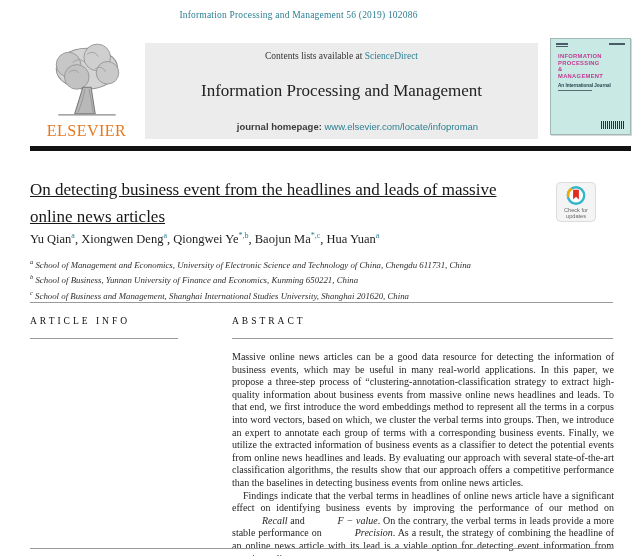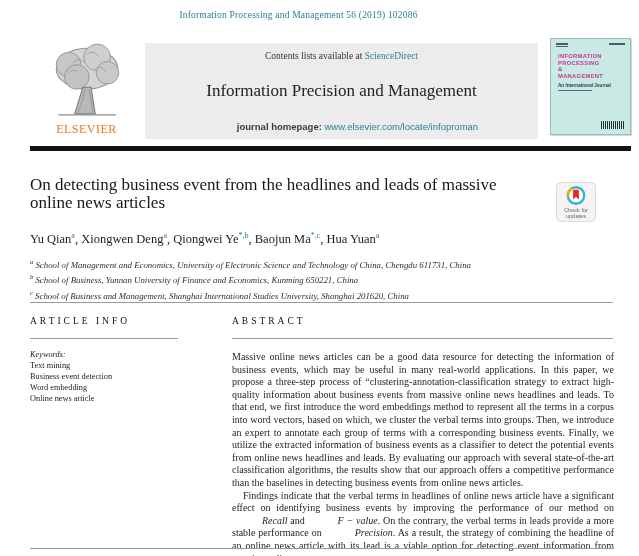--- a/index.html
+++ b/index.html
@@ -7,21 +7,21 @@
   .page { position:relative; width:639px; height:556px; background:#ffffff; overflow:hidden;
           font-family:"Liberation Serif", serif; color:#1e1e1e; }
 
   
   .journal-ref { position:absolute; top:10px; left:0; width:597px; text-align:center;
                  font-size:9.5px; color:#2c7f93; letter-spacing:0.2px; }
 
   
   .masthead { position:absolute; top:38px; left:30px; width:601px; height:108px; }
   .elsevier-block { position:absolute; left:0; top:4px; width:113px; height:100px; text-align:center; }
-  .elsevier-word { font-size:12px; color:#e8781e; letter-spacing:0.5px; margin-top:-2px;
+  .elsevier-word { font-size:16px; color:#e8781e; letter-spacing:0.5px; margin-top:-2px;
                    font-family:"Liberation Serif", serif; }
   .gray-box { position:absolute; left:115px; top:5px; width:393px; height:96px; background:#ececec;
               display:flex; flex-direction:column; align-items:center; justify-content:space-between;
               padding:8px 4px 7px 4px; }
   .contents-line { font-size:9.5px; color:#333; }
   .link { color:#2c7f93; text-decoration:none; cursor:pointer; }
   .journal-name { font-size:17px; color:#222; }
   .homepage-line { font-size:9.5px; font-family:"Liberation Sans", sans-serif; font-weight:bold; color:#3c3c3c;margin-left:32px; }
   .homepage-line .link { font-weight:normal; }
 
@@ -36,21 +36,21 @@
   .cover-subtitle { position:absolute; top:44px; left:7px; font-family:"Liberation Sans", sans-serif;
                     font-weight:bold; font-size:4.6px; color:#23424a; }
   .cover-microline { position:absolute; top:51px; left:7px; width:34px; height:1px; background:#5a6d74; }
   .cover-barcode { position:absolute; right:5px; bottom:5px; width:24px; height:8px;
                    background:repeating-linear-gradient(90deg,#24323a 0 1px,#c9e9e4 1px 2px); }
 
   .black-bar { position:absolute; top:146px; left:30px; width:601px; height:5px; background:#121212; }
 
   
   .article-title { position:absolute; top:176px; left:30px; width:484px; font-size:17px;
-                   line-height:18px; color:#171717; }
+                   line-height:27px; color:#171717;text-decoration:underline; }
   .crossmark { position:absolute; left:556px; top:182px; width:40px; height:40px; cursor:pointer; }
 
   .authors { position:absolute; top:231px; left:30px; width:560px; font-size:12.5px; color:#1b1b1b; }
   .author-sup { color:#2c7f93; font-size:8px; }
 
   .affiliations { position:absolute; top:256px; left:30px; width:560px; font-size:8.8px;
                   font-style:italic; color:#2e2e2e; line-height:11.5px; }
   .aff-sup { font-size:6.5px; }
 
   .rule { position:absolute; height:1px; background:#9a9a9a; }
@@ -91,21 +91,21 @@
         <path d="M26 20 q6 -6 12 0 M40 12 q6 -5 11 2 M48 26 q7 -4 10 3 M22 30 q5 -5 10 0" fill="none" stroke="#9a9a9a" stroke-width="0.8"></path>
         <path d="M36 44 L44 44 L48 70 L28 70 Z" fill="#b8b8b8" stroke="#777" stroke-width="1"></path>
         <path d="M38 46 C36 56 34 62 31 69 M42 46 C44 56 45 62 46 69" fill="none" stroke="#8a8a8a" stroke-width="0.7"></path>
         <line x1="12" y1="71" x2="68" y2="71" stroke="#888" stroke-width="1.2"></line>
       </svg>
       <div class="elsevier-word">ELSEVIER</div>
     </div>
 
     <div class="gray-box">
       <div class="contents-line"><span>Contents lists available at </span><span class="link">ScienceDirect</span></div>
-      <div class="journal-name">Information Precision and Management</div>
+      <div class="journal-name">Information Processing and Management</div>
       <div class="homepage-line"><span>journal homepage: </span><span class="link">www.elsevier.com/locate/infoproman</span></div>
     </div>
 
     <div class="cover">
       <div class="cover-issn">
           <div></div>
           <div></div>
         </div>
       <div class="cover-topright"></div>
       <div class="cover-title">
@@ -143,29 +143,20 @@
     </div>
 
   <div class="rule rule-top"></div>
 
   <div class="section-head head-info">ARTICLE INFO</div>
   <div class="section-head head-abstract">ABSTRACT</div>
 
   <div class="rule rule-left-head"></div>
   <div class="rule rule-right-head"></div>
 
-  <div class="keywords">
-    <div class="kw-label">Keywords:</div>
-    <div>
-        <div class="kw">Text mining</div>
-        <div class="kw">Business event detection</div>
-        <div class="kw">Word embedding</div>
-        <div class="kw">Online news article</div>
-      </div>
-  </div>
 
   <div class="abstract-body">
     <p>Massive online news articles can be a good data resource for detecting the information of business events, which may be useful in many real-world applications. In this paper, we propose a three-step process of “clustering-annotation-classification strategy to extract high-quality information about business events from massive online news headlines and leads. To that end, we first introduce the word embeddings method to represent all the terms in a corpus into word vectors, based on which, we cluster the verbal terms into groups. Then, we introduce an expert to annotate each group of terms with a corresponding business events. Finally, we utilize the extracted information of business events as a classifier to detect the potential events from online news headlines and leads. By evaluating our approach with several state-of-the-art classification algorithms, the results show that our approach offers a competitive performance than the baselines in detecting business events from online news articles.</p>
     <p><span>Findings indicate that the verbal terms in headlines of online news article have a significant effect on identifying business events by improving the performance of our method on </span><span class="it">Recall</span><span> and </span><span class="it">F − value</span><span>. On the contrary, the verbal terms in leads provide a more stable performance on </span><span class="it">Precision</span><span>. As a result, the strategy of combining the headline of an online news article with its lead is a viable option for detecting event information from massive online texts.</span></p>
   </div>
 
   <div class="rule rule-bottom"></div>
 
 </div>
 

